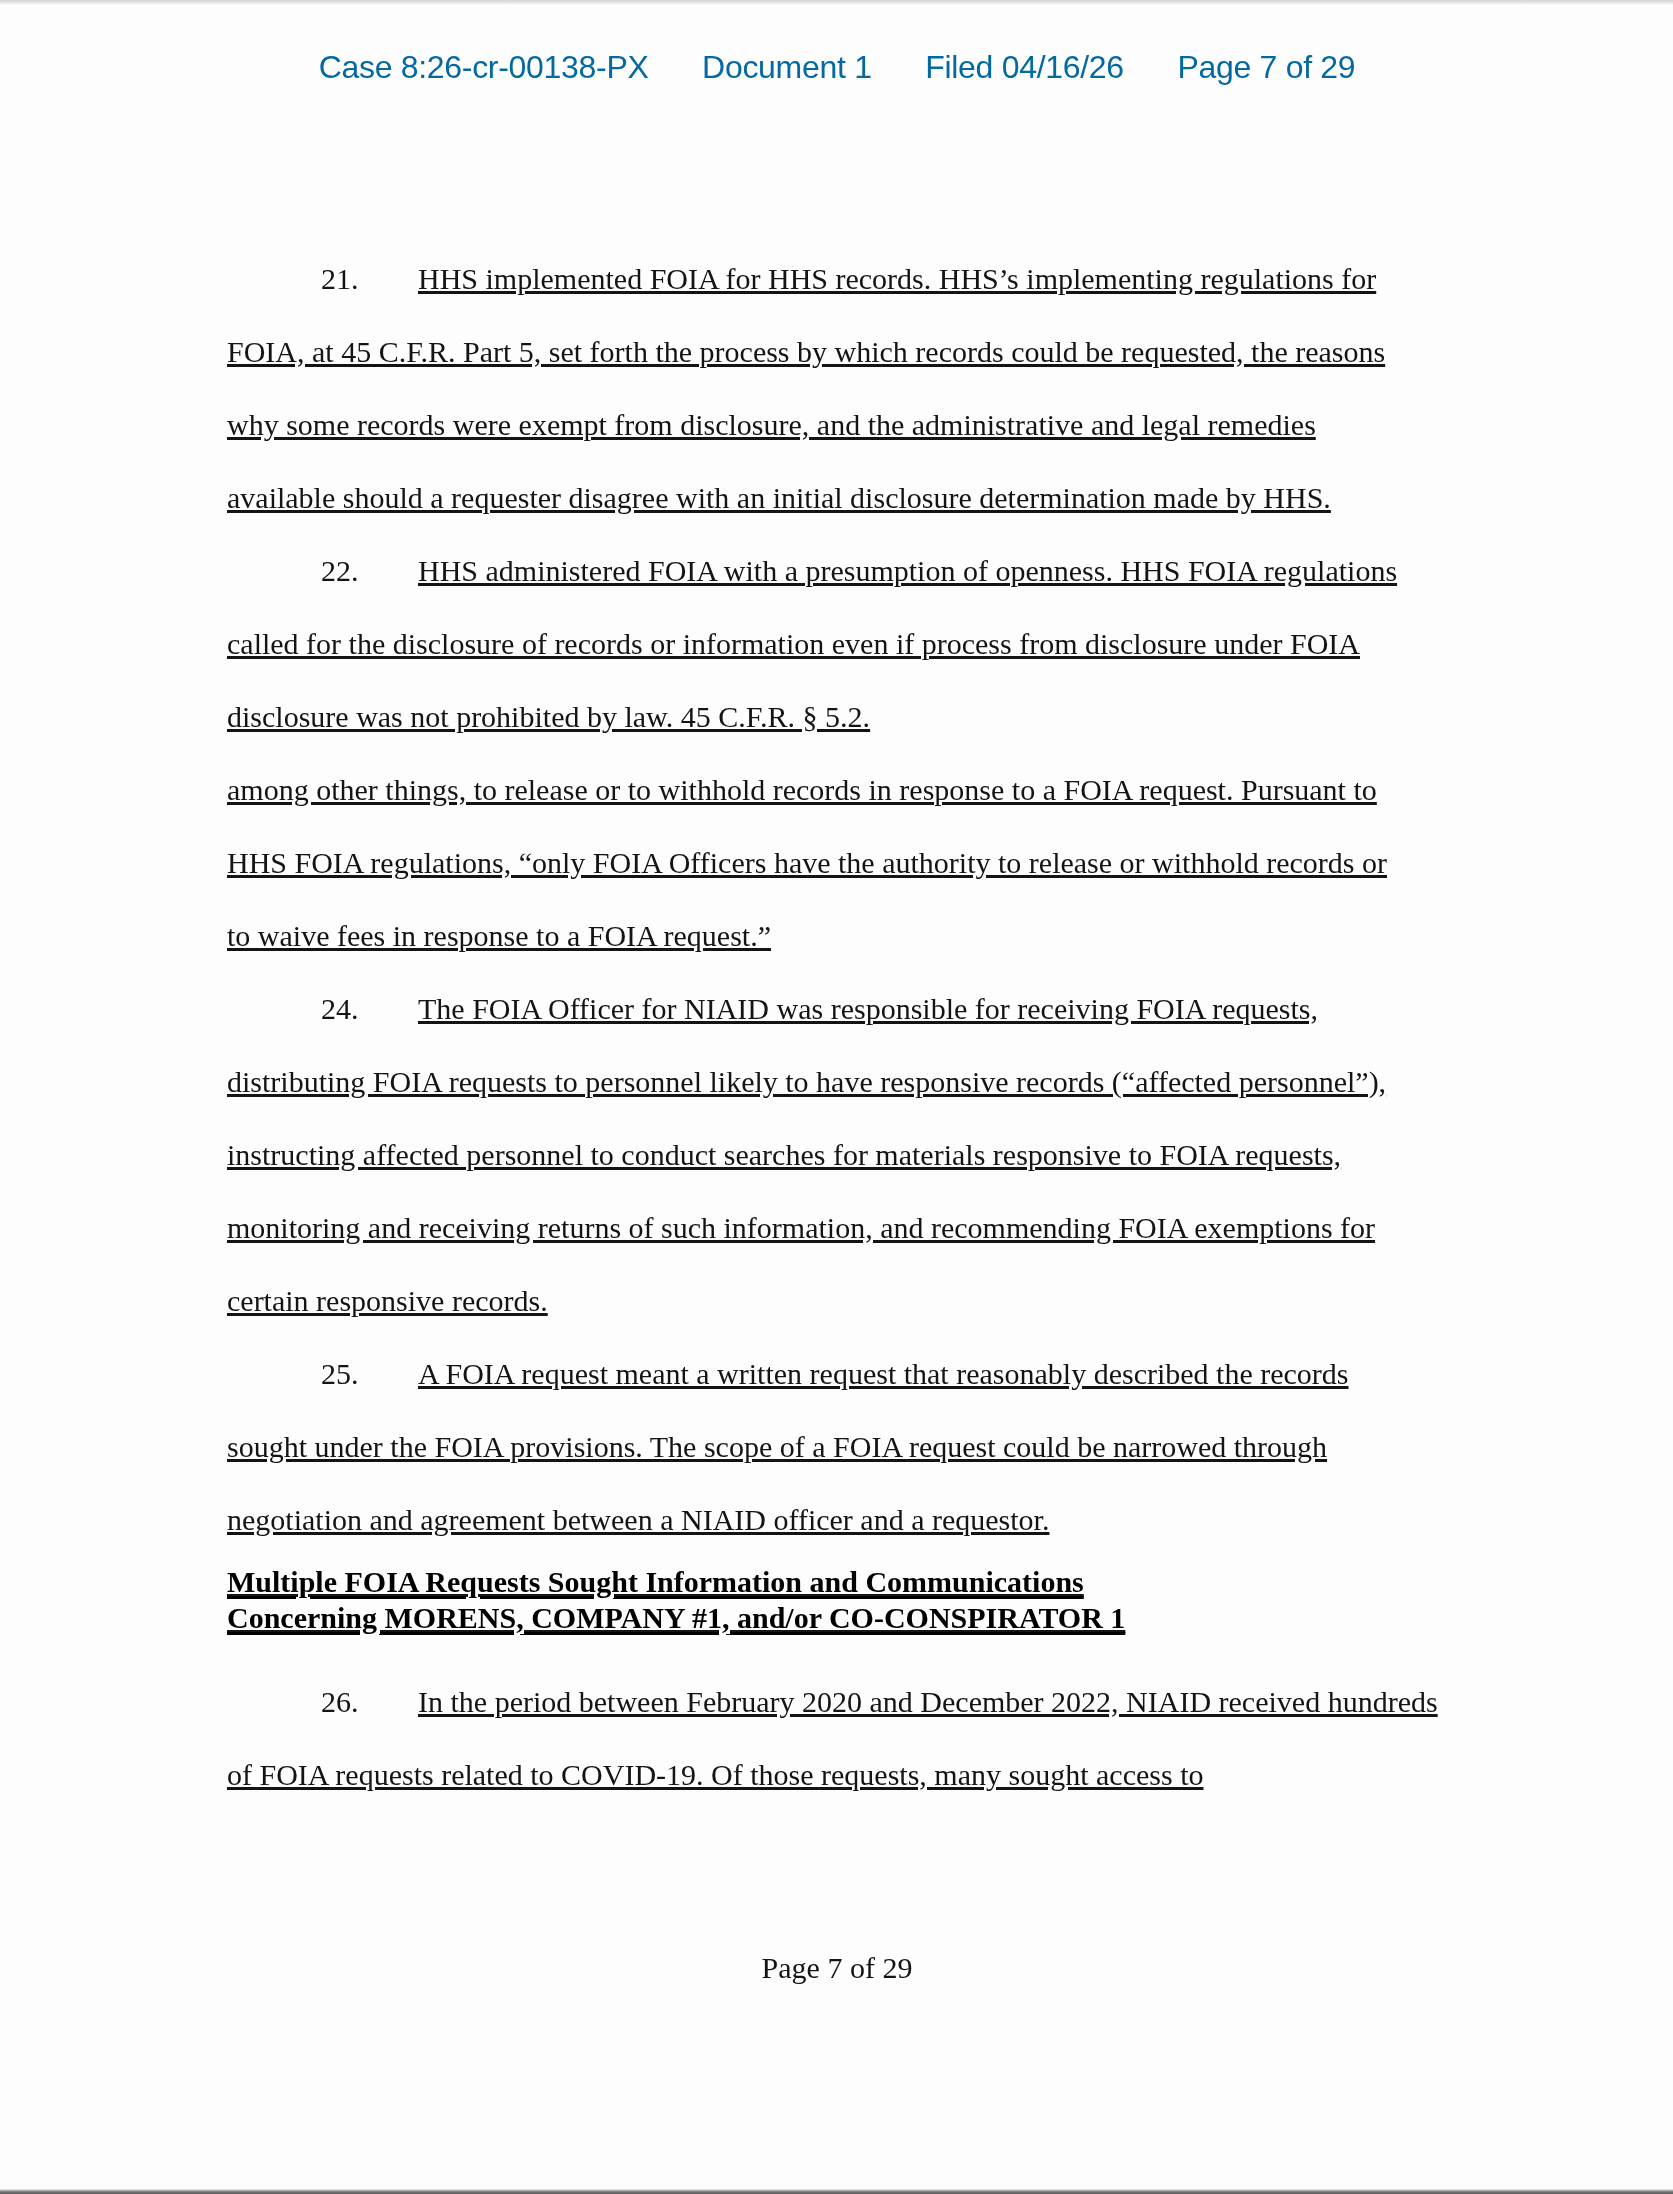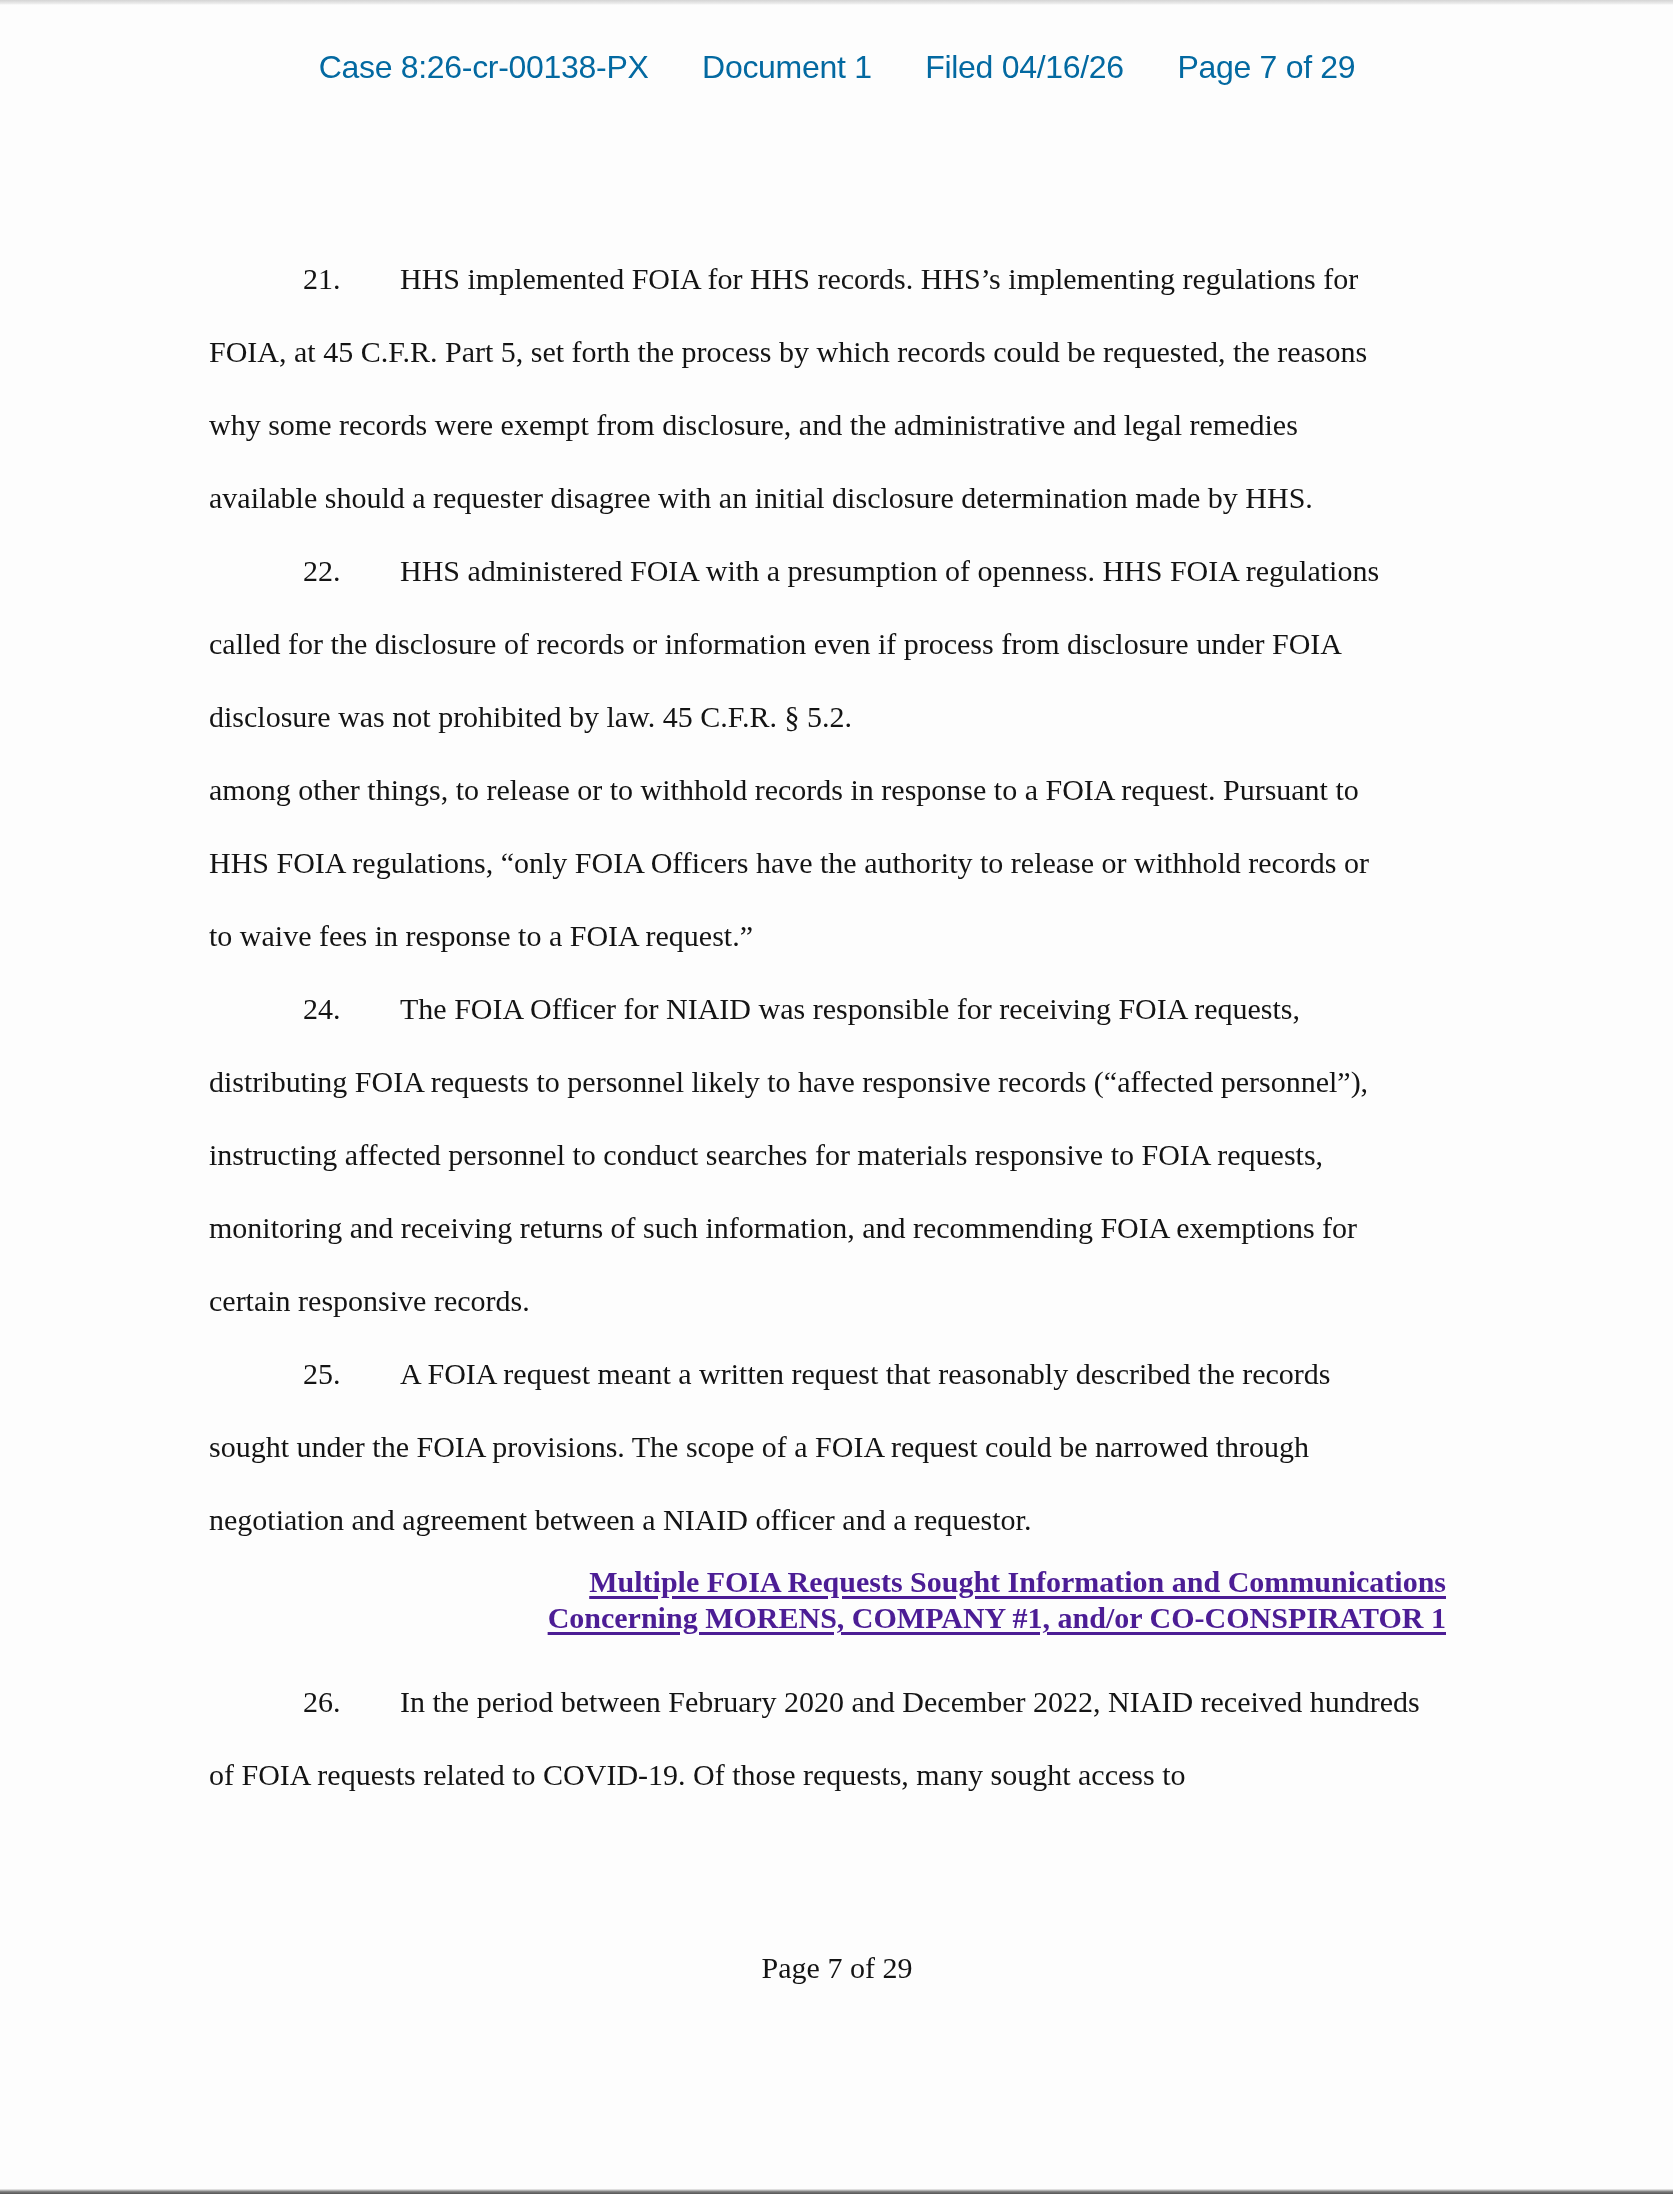--- a/index.html
+++ b/index.html
@@ -33,41 +33,42 @@
     text-align: center;
     font-family: "Liberation Sans", sans-serif;
     font-size: 32px;
     color: #0369a1;
     white-space: nowrap;
     letter-spacing: -0.3px;
   }
   .ecf-header span { display: inline-block; margin: 0 22.5px; }
   .body-text {
     position: absolute;
-    left: 209px;
+    left: 227px;
     top: 242px;
     width: 1237px;
     font-family: "Liberation Serif", serif;
     font-size: 30px;
     color: #141414;
     line-height: 73px;
+    text-decoration: underline;
   }
   .line { white-space: nowrap; height: 73px; }
   .line.first { padding-left: 94px; }
   .num { display: inline-block; width: 97px; }
   .heading {
     font-family: "Liberation Serif", serif;
     font-weight: bold;
     font-size: 30px;
-    text-align: right;
+    text-align: left;
     text-decoration: underline;
     text-decoration-thickness: 2.6px;
     text-underline-offset: 4px;
     line-height: 36px;
-    color: #4c1d95;
+    color: #000000;
     padding-top: 8px;
     padding-bottom: 29px;
   }
   .heading div { white-space: nowrap; }
   .footer {
     position: absolute;
     top: 1951px;
     left: 0;
     width: 1674px;
     text-align: center;

